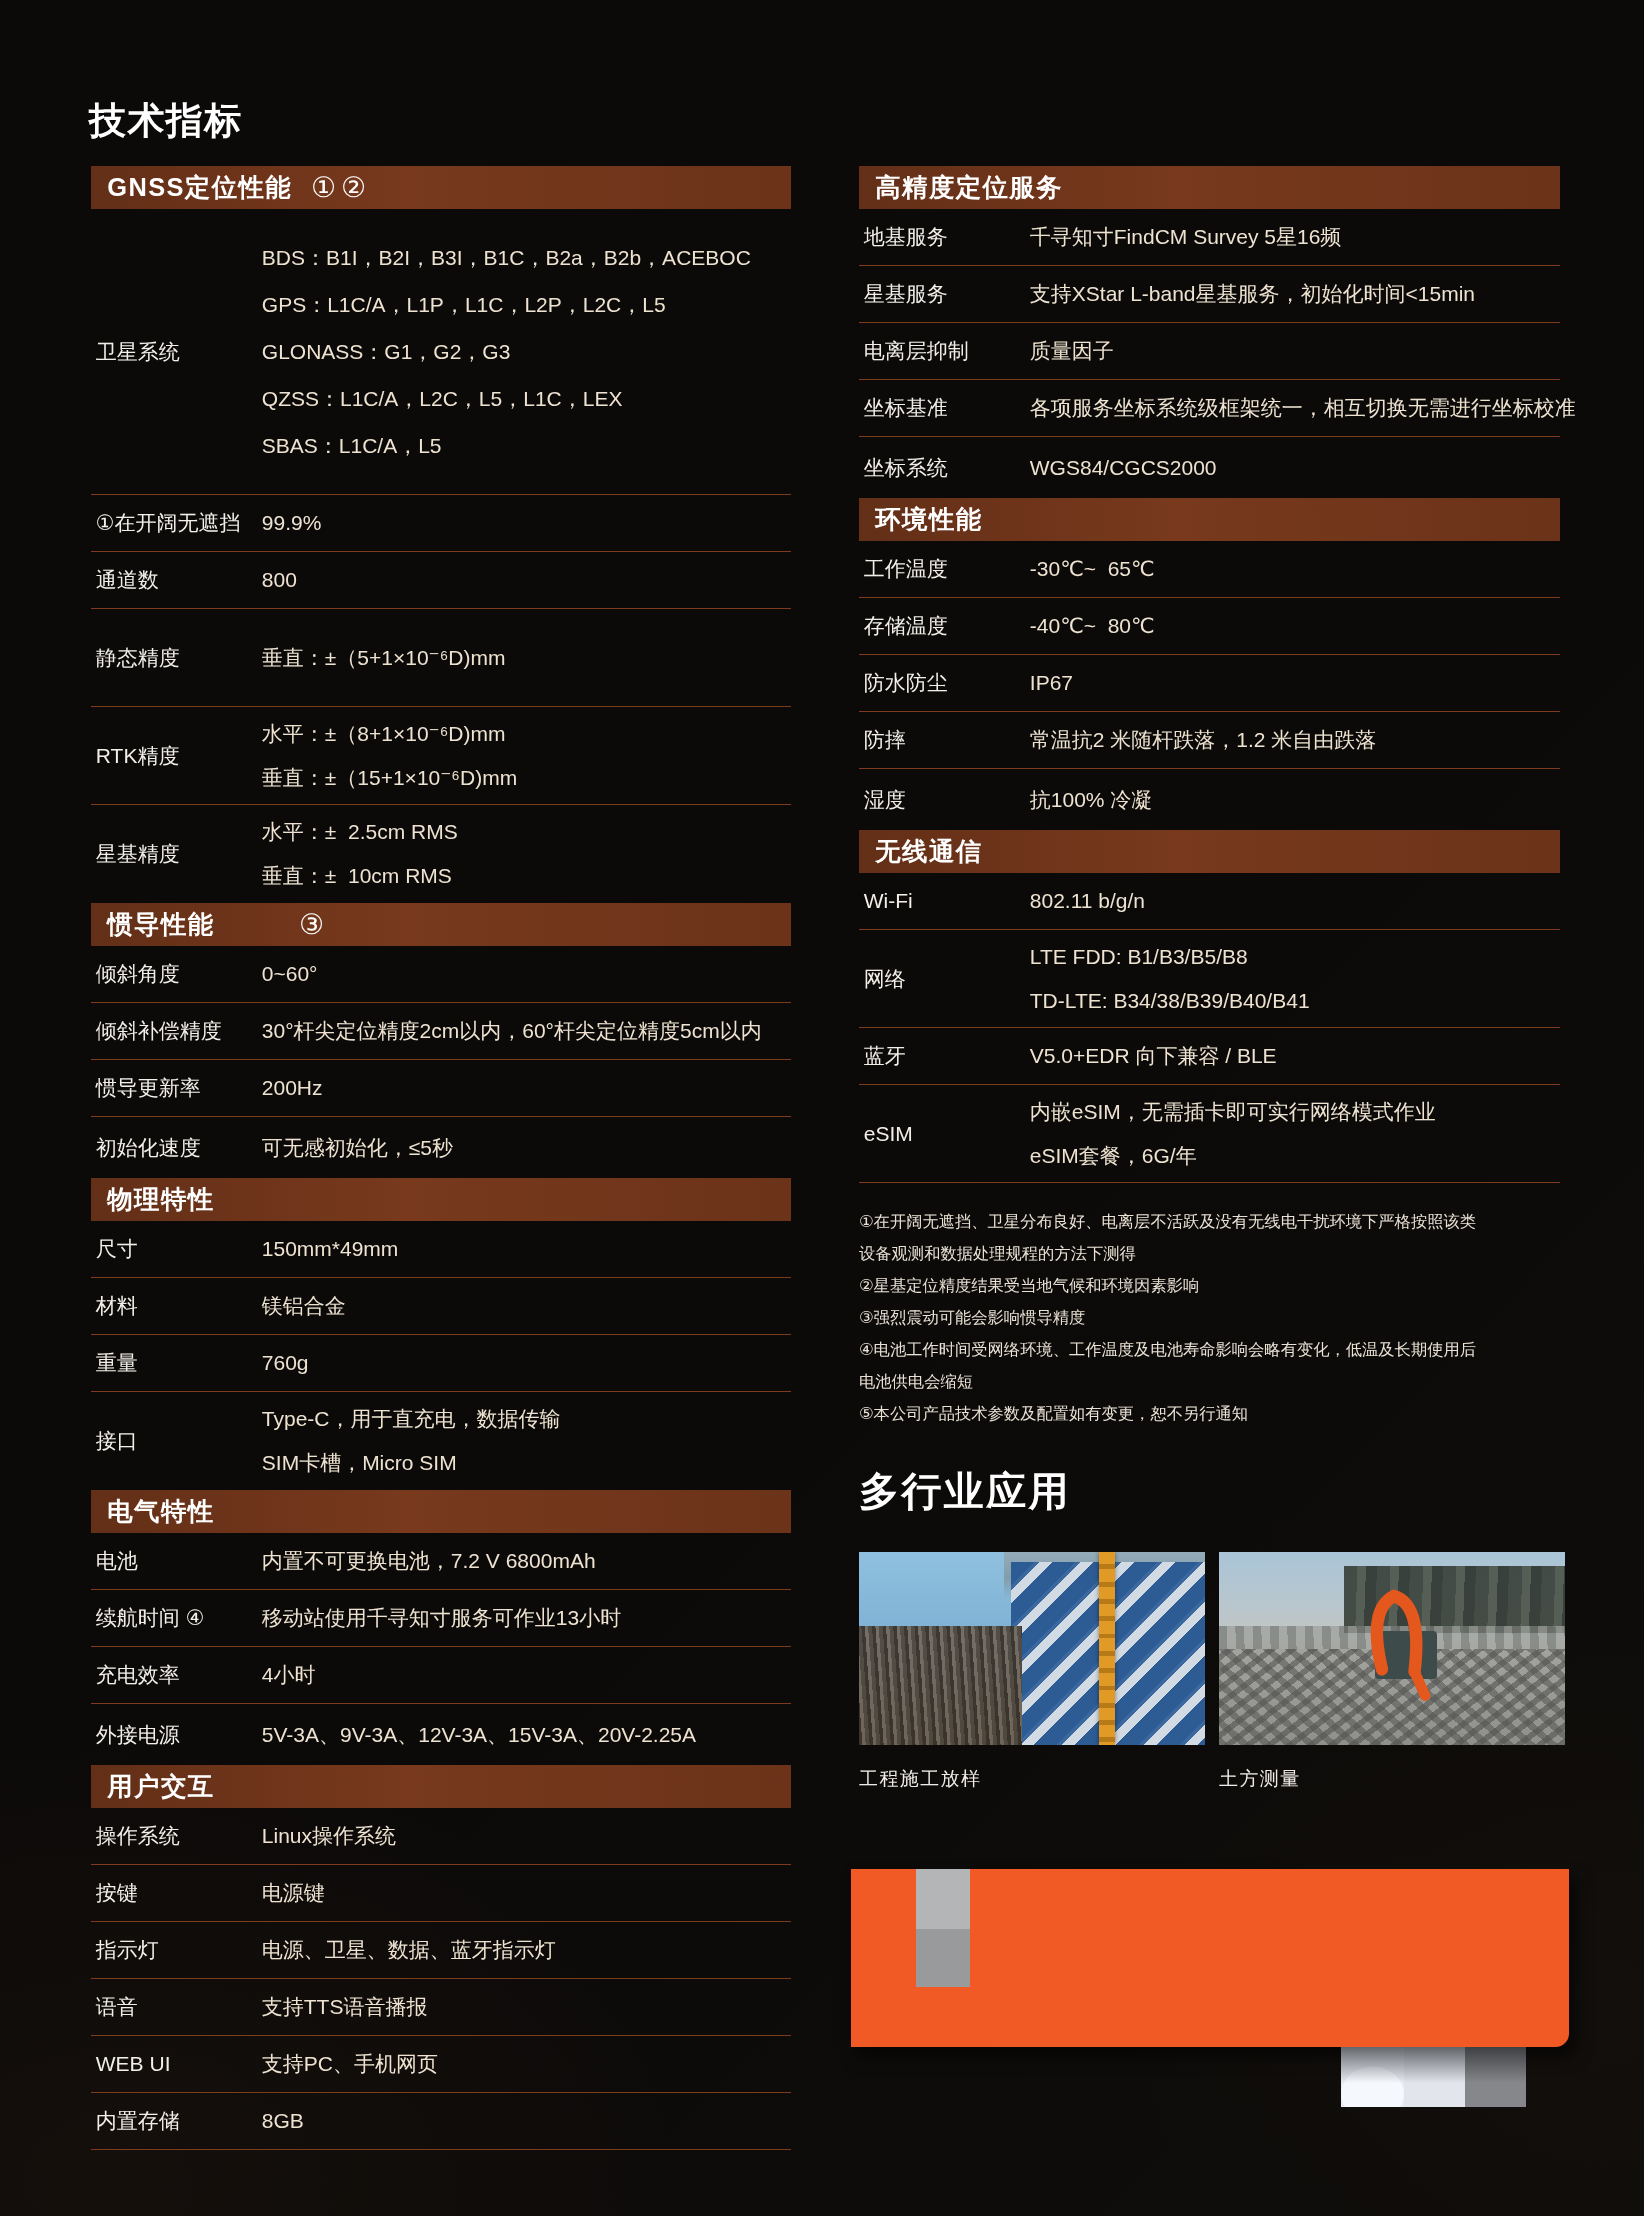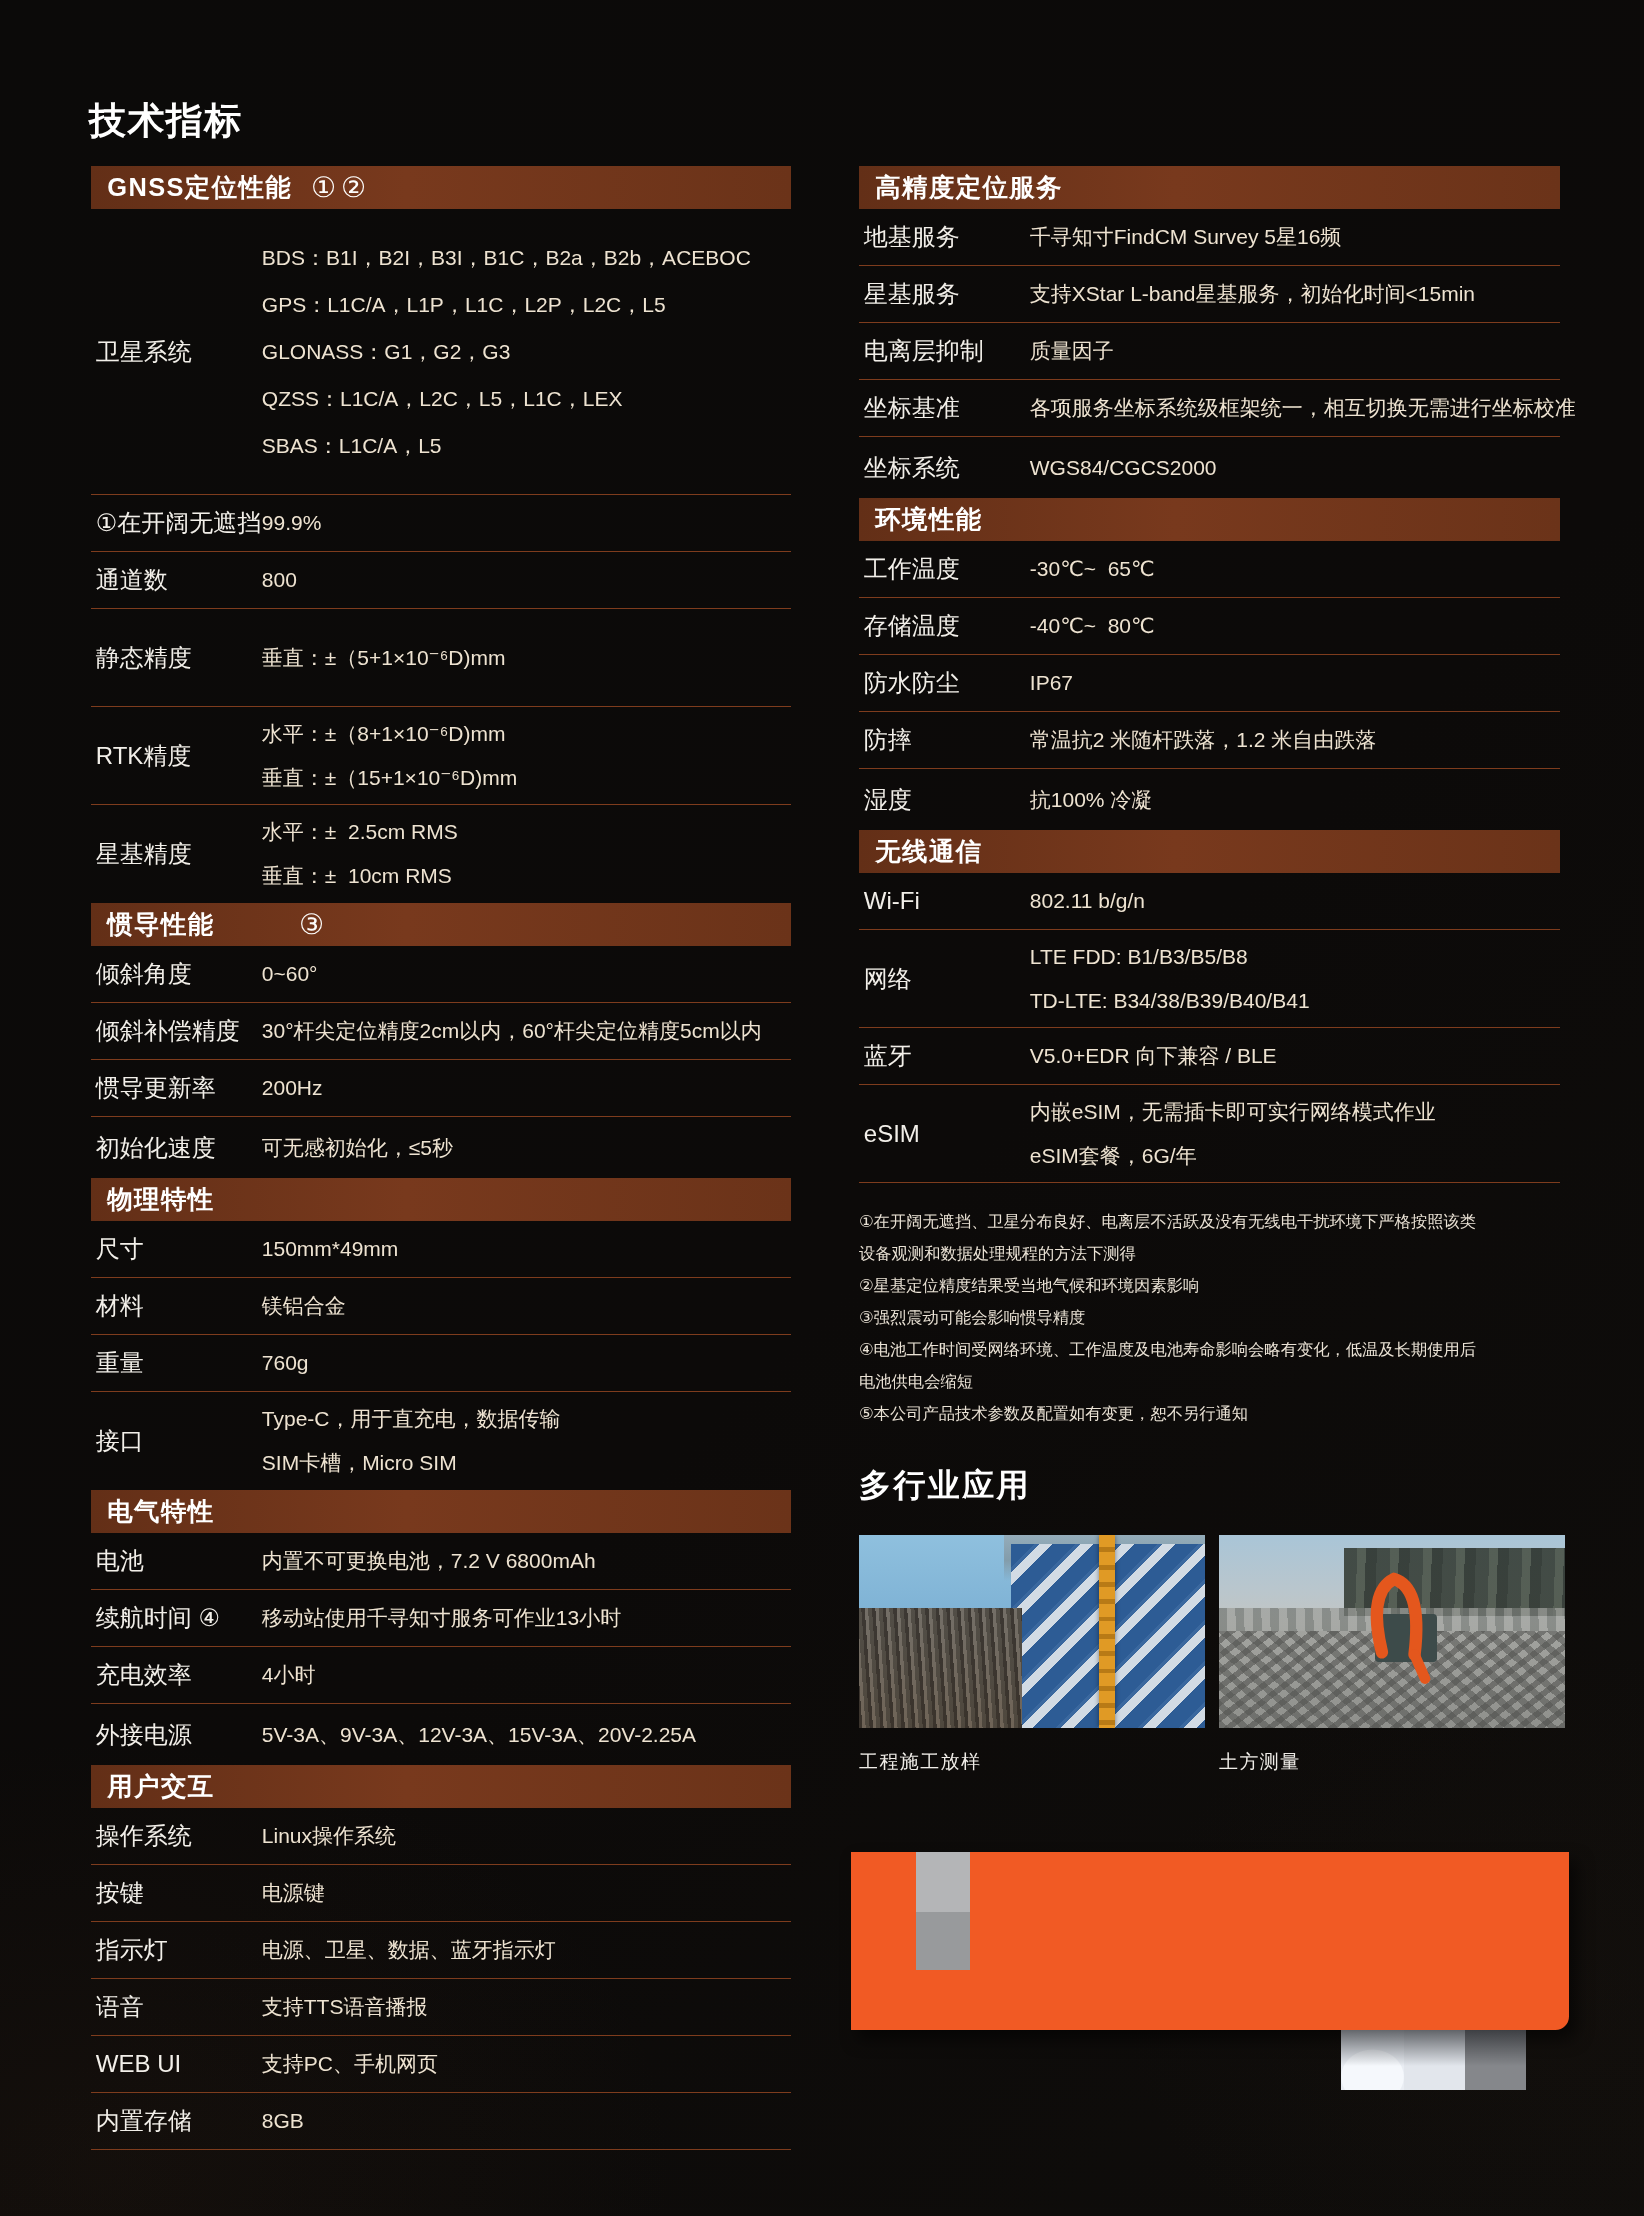--- a/index.html
+++ b/index.html
@@ -13,30 +13,30 @@
   .col{position:absolute;top:166px;}
   #col-left{left:91px;width:700px;}
   #col-right{left:859px;width:701px;}
   .sec-header{height:43px;margin:0 0 0 0;background:linear-gradient(90deg,#632f17,#78391d 45%,#6b3319);
     display:flex;align-items:center;padding-left:16.3px;box-sizing:border-box;color:#fff;}
   .sec-title{font-size:25.4px;font-weight:700;letter-spacing:1.4px;}
   .sec-badge{font-size:28px;font-weight:400;margin-left:19px;letter-spacing:4.8px;white-space:pre;color:#fdfdfc;}
   .row{display:flex;align-items:center;padding-left:4.8px;box-sizing:border-box;
     border-bottom:1.4px solid #7e3c1d;min-height:57px;}
   .row.no-div{border-bottom:none;min-height:61px;}
-  .row .label{flex:0 0 166px;font-size:24px;color:#f2efe9;white-space:pre;}
+  .row .label{flex:0 0 166px;font-size:21px;color:#f2efe9;white-space:pre;}
   .row .values{flex:1;min-width:0;}
   .value-line{font-size:21px;color:#eee3d1;white-space:pre;line-height:normal;}
   .row.lines-2{min-height:98px;}
   .row.lines-2 .value-line{line-height:44px;}
   .row.lines-6{min-height:286px;}
   .row.lines-6 .value-line{line-height:47px;}
   .footnotes{margin-top:22px;width:621px;}
   .footnote{font-size:16.3px;line-height:32px;color:#eae2d5;}
-  .industry-title{margin-top:35px;font-size:32px;font-weight:800;color:#ffffff;letter-spacing:2.4px;}
+  .industry-title{margin-top:35px;font-size:40px;font-weight:800;color:#ffffff;letter-spacing:2.4px;}
   .photos{margin-top:26px;display:flex;gap:14px;}
   .photo-fig{margin:0;width:346px;}
   .photo{width:346px;height:193px;position:relative;overflow:hidden;background:#79aed2;}
   .photo-caption{display:block;margin-top:21px;font-size:19px;color:#efece7;letter-spacing:1.4px;}
   
   .pa-sky{position:absolute;left:0;top:0;width:100%;height:100%;
     background:linear-gradient(180deg,#8fc0de 0%,#7db1d4 45%,#a3bac7 100%);}
   .pa-topright{position:absolute;right:0;top:0;width:58%;height:24%;
     background:linear-gradient(180deg,#97a2a7 0%,#7f8b90 55%,rgba(127,139,144,0) 100%);opacity:.65;}
   .pa-bldg{position:absolute;left:44%;top:5%;width:56%;height:95%;

